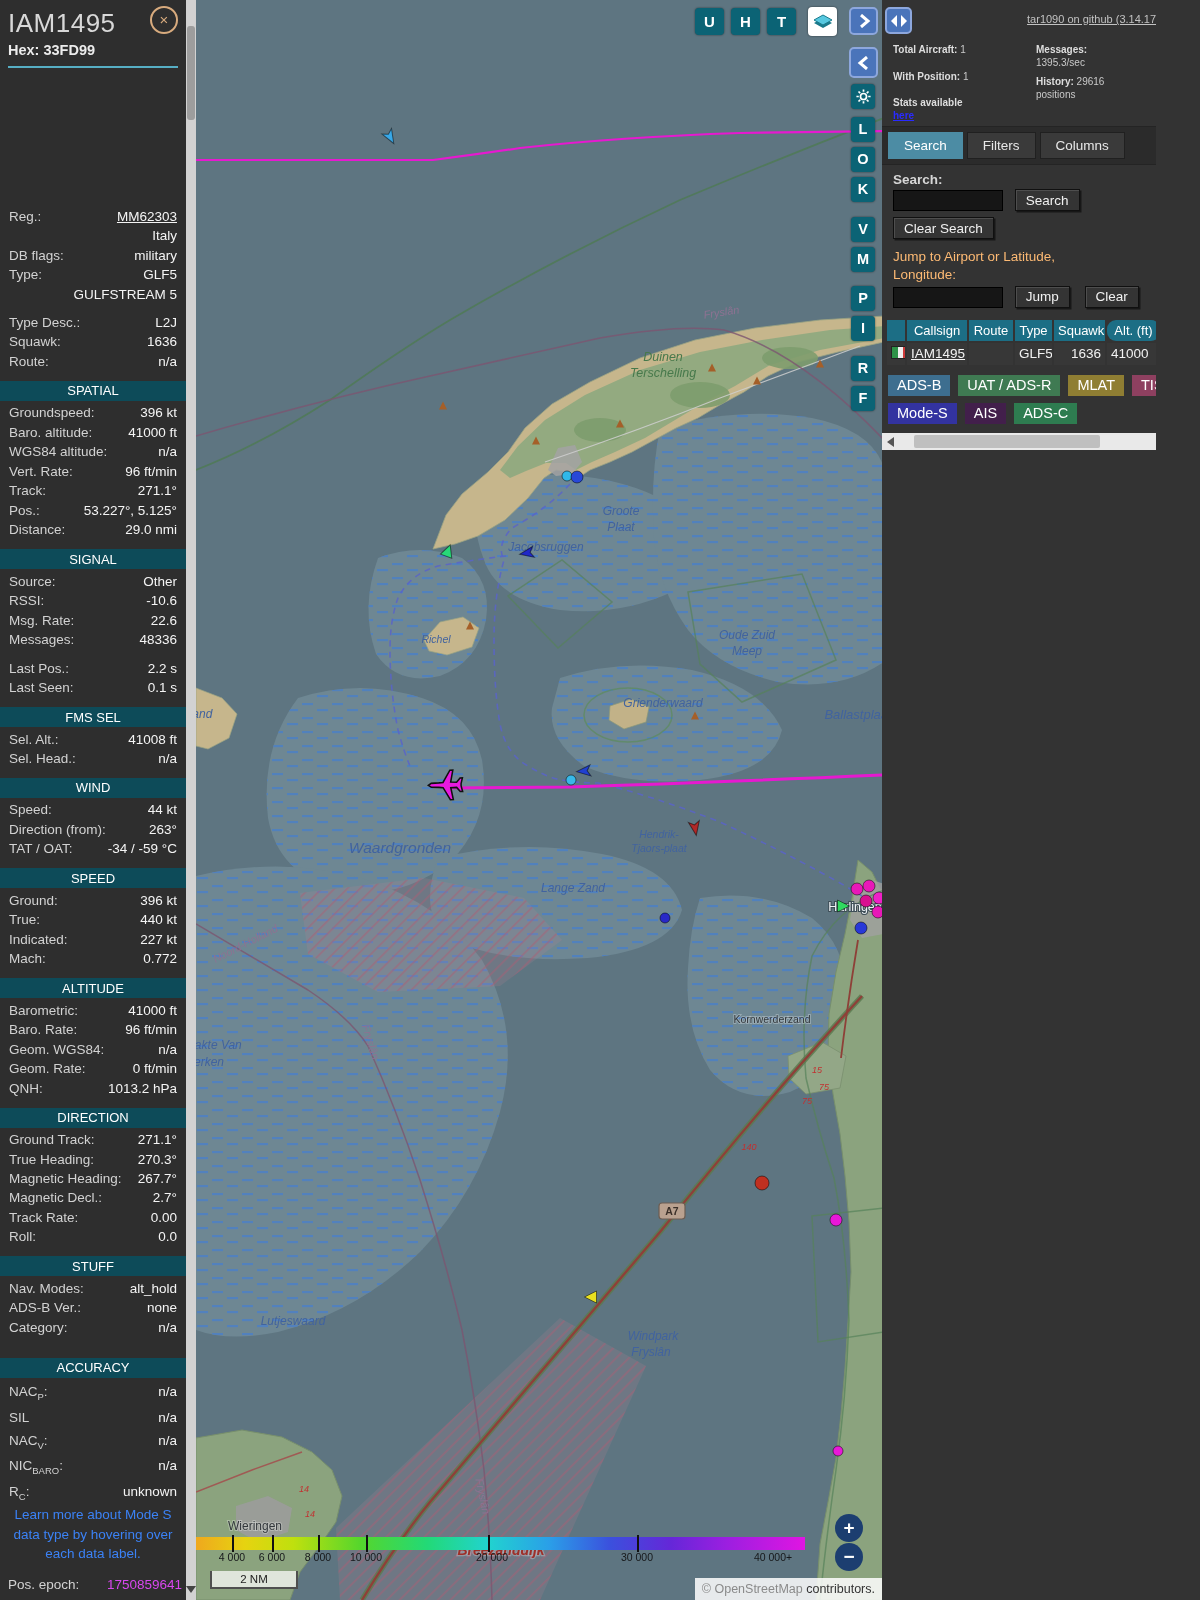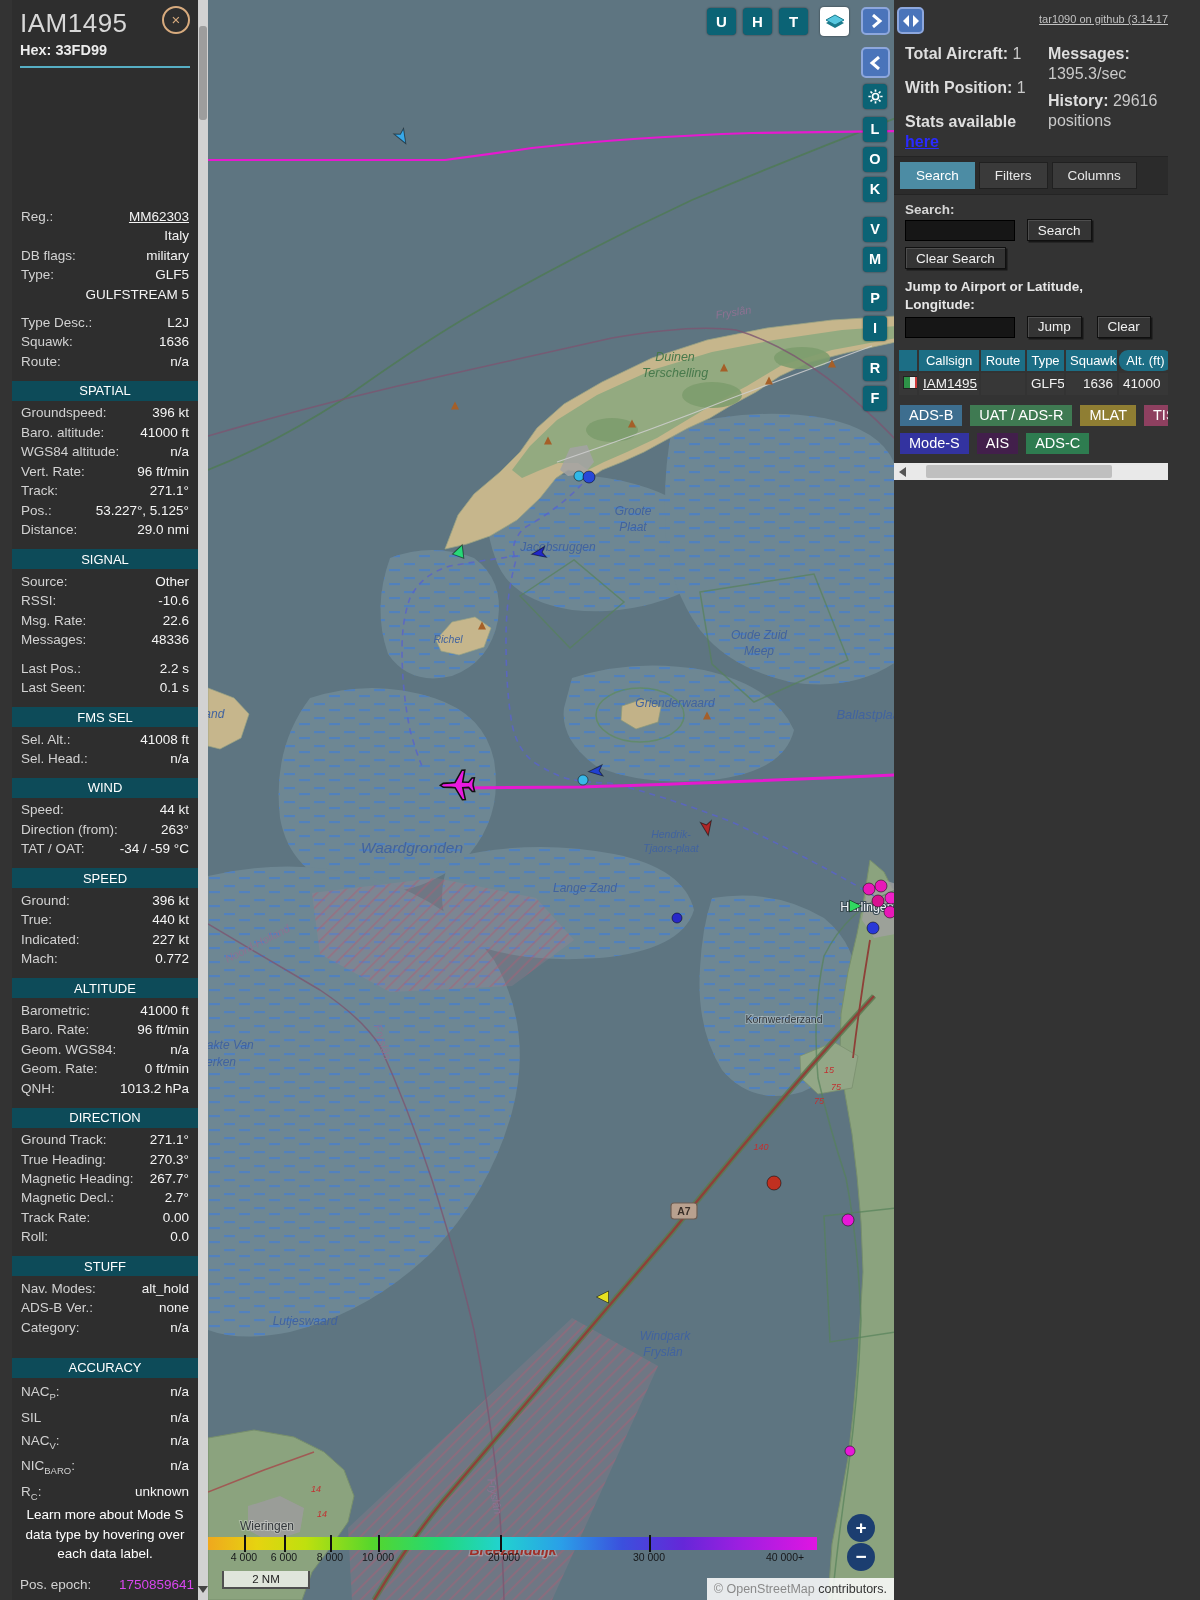--- a/index.html
+++ b/index.html
@@ -1,38 +1,38 @@
 <!DOCTYPE html>
 <html><head>
 <meta charset="utf-8">
 <style>
   html,body{margin:0;padding:0;background:#333;}
   .page{position:relative;width:1156px;height:1600px;overflow:hidden;background:#333;
-        font-family:"Liberation Sans","DejaVu Sans",sans-serif;margin-left:12px;}
+        font-family:"Liberation Sans","DejaVu Sans",sans-serif;}
 
   
   .sidebar{position:absolute;left:0;top:0;width:186px;height:1600px;background:#2e2e2e;
            display:flex;flex-direction:column;box-sizing:border-box;color:#ddd;}
   .sb-head{position:relative;padding:8px 8px 0 8px;}
   .sb-callsign{font-size:26px;color:#d8d8d8;letter-spacing:.5px;}
   .sb-hex{font-size:14.5px;font-weight:bold;color:#ececec;margin-top:3px;}
   .sb-close{position:absolute;right:8px;top:6px;width:24px;height:24px;border:2px solid #d8ab7e;
             border-radius:50%;color:#d8ab7e;font-size:15px;line-height:23px;text-align:center;cursor:pointer;}
   .sb-divider{border-bottom:2px solid #56aec4;margin-top:8px;}
   .sb-photo{height:146px;}
   .srow{display:flex;justify-content:space-between;align-items:baseline;padding:1.5px 9px;font-size:13.5px;line-height:1.22;}
   .srow .lab{color:#d2d2d2;white-space:nowrap;}
   .srow .val{color:#f4f4f4;text-align:right;}
   .srow .val.link{text-decoration:underline;cursor:pointer;}
   .srow.gap{margin-top:9px;}
   .srow sub{font-size:9.5px;}
   .shead{background:#0d4b59;color:#fff;text-align:center;font-size:13px;padding:2.5px 0;margin:9px 0 3px 0;}
   .sect.spaced .srow{padding:3.5px 9px;}
   .sect.gapafter{margin-bottom:20px;}
-  .sb-note{margin-top:auto;color:#ffffff;font-size:13.5px;text-align:center;line-height:1.45;padding:0 5px 10px 5px;}
+  .sb-note{margin-top:auto;color:#3b82f6;font-size:13.5px;text-align:center;line-height:1.45;padding:0 5px 10px 5px;}
   .sb-epoch{display:flex;justify-content:space-between;padding:3px 4px 8px 8px;font-size:13.5px;}
   .sb-epoch .lab{color:#d2d2d2;}
   .sb-epoch .val{color:#d946ef;}
 
   .sb-scroll{position:absolute;left:186px;top:0;width:10px;height:1600px;background:#d2d2d2;}
   .sb-thumb{position:absolute;left:1px;top:26px;width:8px;height:94px;background:#9d9d9d;border-radius:3px;}
   .sb-caret{position:absolute;left:0px;top:1586px;width:0;height:0;
             border-left:5px solid transparent;border-right:5px solid transparent;border-top:7px solid #444;}
 
   
@@ -68,38 +68,38 @@
   .ml-citydark{fill:#33383c;paint-order:stroke;stroke:rgba(255,255,255,.28);stroke-width:2px;}
   .ml-roadname{fill:#9e2f28;font-style:italic;font-weight:bold;paint-order:stroke;stroke:rgba(255,255,255,.25);stroke-width:2.4px;}
   .ml-red{fill:#c23030;font-style:italic;}
 
   
   .panel{position:absolute;left:882px;top:0;width:318px;height:1600px;background:#333;color:#c9c9c9;overflow:hidden;}
   .p-top{position:relative;height:42px;}
   .p-link{position:absolute;right:28px;top:13px;font-size:11px;color:#c2c2c2;text-decoration:underline;cursor:pointer;}
   .p-expand{position:absolute;left:3px;top:7px;width:27px;height:27px;background:#4a74ba;border:2px solid #8da7dd;
             border-radius:5px;box-sizing:border-box;display:flex;align-items:center;justify-content:center;cursor:pointer;}
-  .p-stats{display:flex;padding:2px 0 0 11px;font-size:16px;line-height:1.25;}
+  .p-stats{display:flex;padding:2px 0 0 11px;font-size:10px;line-height:1.25;}
   .p-stats b{color:#dedede;}
   .p-stats .c1{width:143px;}
   .p-stats .c1 .item{margin-bottom:14px;}
   .p-link2{color:#2a2aff;font-weight:bold;text-decoration:underline;cursor:pointer;}
   .p-tabs{margin-top:4px;background:#2b2b2b;border-top:1px solid #242424;border-bottom:1px solid #242424;
           padding:5px 6px;display:flex;gap:4px;}
   .tab{padding:5px 15px;font-size:13.5px;background:#3a3a3a;color:#e8e8e8;border:1px solid #202020;cursor:pointer;}
   .tab.active{background:#4c8ca4;color:#fff;border-color:#4c8ca4;}
   .p-search{padding:7px 10px 0 11px;font-size:13.5px;}
   .p-search .blab{font-weight:bold;color:#d6d6d6;display:block;margin-bottom:2px;}
   input.dark{background:#161616;border:1px solid #000;color:#eee;height:17px;width:104px;font-size:13px;vertical-align:middle;}
   button.dark{background:#343434;color:#f0f0f0;border:1px solid #101010;
               box-shadow:inset 1px 1px 0 rgba(255,255,255,.13), 1.5px 1.5px 0 rgba(0,0,0,.55);
               padding:2.5px 10px;font-size:13.5px;margin-left:8px;cursor:pointer;
               font-family:"Liberation Sans",sans-serif;}
   button.dark.nml{margin-left:0;}
-  .jump-lab{font-weight:bold;color:#e5e5e5;width:225px;line-height:1.3;margin:9px 0 2px 0;}
+  .jump-lab{font-weight:normal;color:#fdba74;width:225px;line-height:1.3;margin:9px 0 2px 0;}
   .p-table{margin:12px 0 0 5px;font-size:13.5px;}
   .t-row{display:flex;gap:2px;margin-bottom:2px;}
   .t-h{background:#1c6e85;color:#fff;font-size:13px;padding:3px 4px;text-align:center;box-sizing:border-box;flex:none;}
   .t-c{padding:3px 4px;color:#f2f2f2;box-sizing:border-box;flex:none;background:#373737;white-space:nowrap;overflow:hidden;}
   .t-c.cs{text-decoration:underline;display:flex;align-items:center;gap:4px;}
   .t-c.num{text-align:right;}
   .flag-it{display:inline-block;width:17px;height:11px;border:1px solid #222;flex:none;
            background:linear-gradient(90deg,#2e9248 33%,#f0f0f0 33%,#f0f0f0 66%,#cd3a3a 66%);}
   .legend{padding:8px 0 0 6px;display:flex;flex-wrap:wrap;gap:7px 8px;width:300px;}
   .chip{padding:2.5px 9px;font-size:14.5px;color:#fff;cursor:pointer;}

